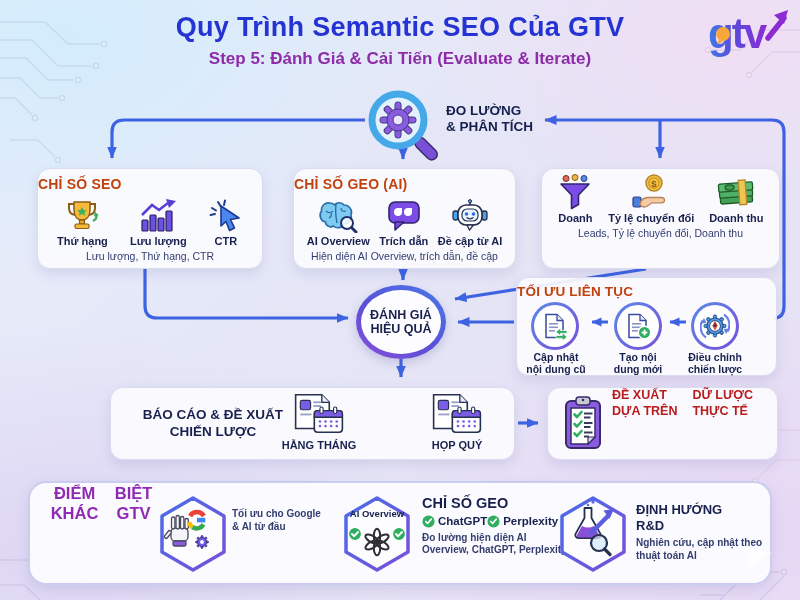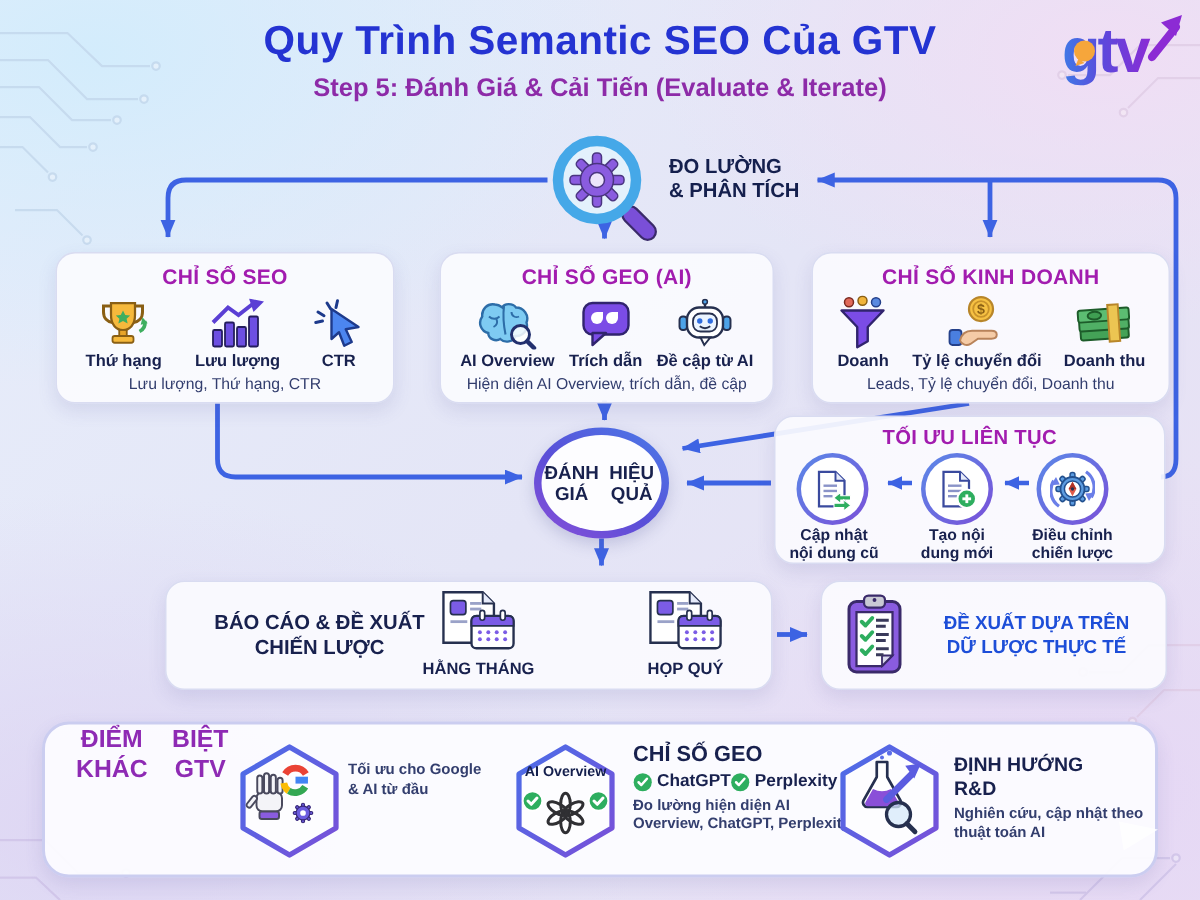--- a/index.html
+++ b/index.html
@@ -11,45 +11,45 @@
       radial-gradient(ellipse 520px 320px at 92% 88%, rgba(229,214,245,.85), rgba(229,214,245,0) 70%),
       radial-gradient(ellipse 520px 320px at 8% 92%, rgba(221,211,243,.85), rgba(221,211,243,0) 70%),
       linear-gradient(135deg,#e7eefb,#e4e5f6 50%,#e9e0f4);}
   .decor,.arrows,.arrows-top{position:absolute;inset:0;width:800px;height:600px}
   .decor{z-index:0}.arrows{z-index:1}.arrows-top{z-index:3;pointer-events:none}
   .title{position:absolute;top:12px;left:0;width:100%;text-align:center;font-size:27px;font-weight:800;color:#2433d2;letter-spacing:.3px;z-index:2}
   .subtitle{position:absolute;top:49px;left:0;width:100%;text-align:center;font-size:17px;font-weight:800;color:#8d2ba8;z-index:2}
   .logo{position:absolute;top:4px;right:8px;z-index:2}
   .box{position:absolute;background:rgba(251,251,254,.93);border:1.5px solid #d9dcf1;border-radius:13px;box-shadow:0 5px 12px rgba(90,95,160,.14);z-index:2;box-sizing:border-box}
   .metric{top:168px;height:101px}
-  .box-title{margin-top:7px;text-align:center;font-size:14px;font-weight:800;color:#a21caf;letter-spacing:.2px}
+  .box-title{margin-top:7px;text-align:left;font-size:14px;font-weight:800;color:#c2410c;letter-spacing:.2px}
   .items{display:flex;justify-content:space-around;align-items:flex-start;padding:2px 8px 0}
   .item{display:flex;flex-direction:column;align-items:center}
   .ic-wrap{height:39px;display:flex;align-items:flex-end}
   .item-label{font-size:11px;font-weight:800;color:#18214e;margin-top:2px;white-space:nowrap}
   .caption{margin-top:3px;text-align:center;font-size:10.5px;font-weight:500;color:#323d6e}
   .measure-node{position:absolute;left:362px;top:86px;z-index:2}
   .measure-label{position:absolute;left:446px;top:103px;font-size:13.5px;line-height:16px;font-weight:800;color:#141f4d;z-index:2}
   .eval{position:absolute;left:356px;top:285px;width:90px;height:74px;border-radius:50%;background:linear-gradient(215deg,#4a7be8,#5a4fd8 55%,#8a4fd8);z-index:2;box-shadow:0 4px 10px rgba(90,95,160,.25)}
-  .eval-inner{position:absolute;inset:5px;border-radius:50%;background:#fdfdff;display:flex;flex-direction:row;align-items:center;justify-content:center;font-size:12.5px;line-height:14.5px;font-weight:800;color:#18214e;text-align:center}
+  .eval-inner{position:absolute;inset:5px;border-radius:50%;background:#fdfdff;display:flex;flex-direction:column;align-items:center;justify-content:center;font-size:12.5px;line-height:14.5px;font-weight:800;color:#18214e;text-align:center}
   .opt{left:516px;top:277px;width:261px;height:99px}
   .opt .box-title{margin-top:6px;font-size:13.5px}
   .opt-circle{position:absolute;top:24px;width:48px;height:48px;border-radius:50%;background:linear-gradient(135deg,#5a8ae8,#7a4fd8);padding:3px;box-sizing:border-box}
   .oc1{left:14px}.oc2{left:97px}.oc3{left:174px}
   .opt-ic{width:100%;height:100%;border-radius:50%;background:#fff;display:flex;align-items:center;justify-content:center}
   .opt-label{position:absolute;top:73px;width:78px;text-align:center;font-size:10.5px;line-height:12px;font-weight:700;color:#18214e}
   .ol1{left:0}.ol2{left:82px}.ol3{left:159px}
   .report{left:110px;top:387px;width:405px;height:73px}
   .report-title{position:absolute;left:12px;top:0;width:180px;height:100%;display:flex;flex-direction:column;justify-content:center;text-align:center;font-size:13.5px;line-height:16.5px;font-weight:800;color:#18214e}
   .report-item{position:absolute;top:4px;width:96px;text-align:center}
   .ri1{left:160px}.ri2{left:298px}
   .report-item .item-label{margin-top:0}
   .proposal{left:547px;top:387px;width:231px;height:73px}
   .prop-ic{position:absolute;left:12px;top:7px}
-  .prop-text{position:absolute;left:64px;top:0;width:158px;height:100%;display:flex;flex-direction:column;justify-content:center;text-align:center;font-size:12.5px;line-height:15.5px;font-weight:800;color:#1d4ed8}
+  .prop-text{position:absolute;left:64px;top:0;width:158px;height:100%;display:flex;flex-direction:row;justify-content:center;text-align:left;font-size:12.5px;line-height:15.5px;font-weight:800;color:#b91c1c}
   .diff{left:28px;top:481px;width:744px;height:104px;border-radius:18px;background:rgba(252,252,255,.95);border:2px solid #cbcdf0}
   .diff-heading{position:absolute;left:12px;top:0;width:118px;height:100%;display:flex;flex-direction:row;justify-content:center;text-align:center;font-size:16.5px;line-height:20px;font-weight:800;color:#8e2ab4}
   .hex{position:absolute;top:12px;width:70px;height:78px}
   .hx1{left:128px}.hx2{left:312px}.hx3{left:528px}
   .diff-text{position:absolute;color:#18214e}
   .dt1{left:202px;top:21px;width:108px}
   .dt2{left:392px;top:13px;width:146px}
   .dt3{left:606px;top:19px;width:136px}
   .dt-title{font-size:13px;line-height:15.5px;font-weight:800}
   .dt2 .dt-title{font-size:14.5px}
@@ -253,21 +253,20 @@
           <path d="M16,26 l2.5,5 l4,-5 z" fill="#fff" stroke="#26304f" stroke-width="1.3"></path>
         </svg>
           </div>
         <div class="item-label">Đề cập từ AI</div>
       </div>
     </div>
     <div class="caption">Hiện diện AI Overview, trích dẫn, đề cập</div>
   </div>
 
   <div class="box metric" style="left:541px;width:239px">
-    <div class="box-title">CHỈ SỐ KINH DOANH</div>
     <div class="items">
       <div class="item">
         <div class="ic-wrap">
             <svg width="36" height="36" viewBox="0 0 36 36">
           <circle cx="9" cy="4.5" r="3" fill="#e06a5a" stroke="#7a2a20" stroke-width="1"></circle>
           <circle cx="18" cy="3.5" r="3" fill="#f0b43c" stroke="#8a5f14" stroke-width="1"></circle>
           <circle cx="27" cy="4.5" r="3" fill="#5a8ae0" stroke="#24408a" stroke-width="1"></circle>
           <path d="M4,10 h28 l-10.5,11 v9.5 l-7,4 v-13.5 z" fill="#7b4ce6" stroke="#31246e" stroke-width="1.6" stroke-linejoin="round"></path>
         </svg>
           </div>

